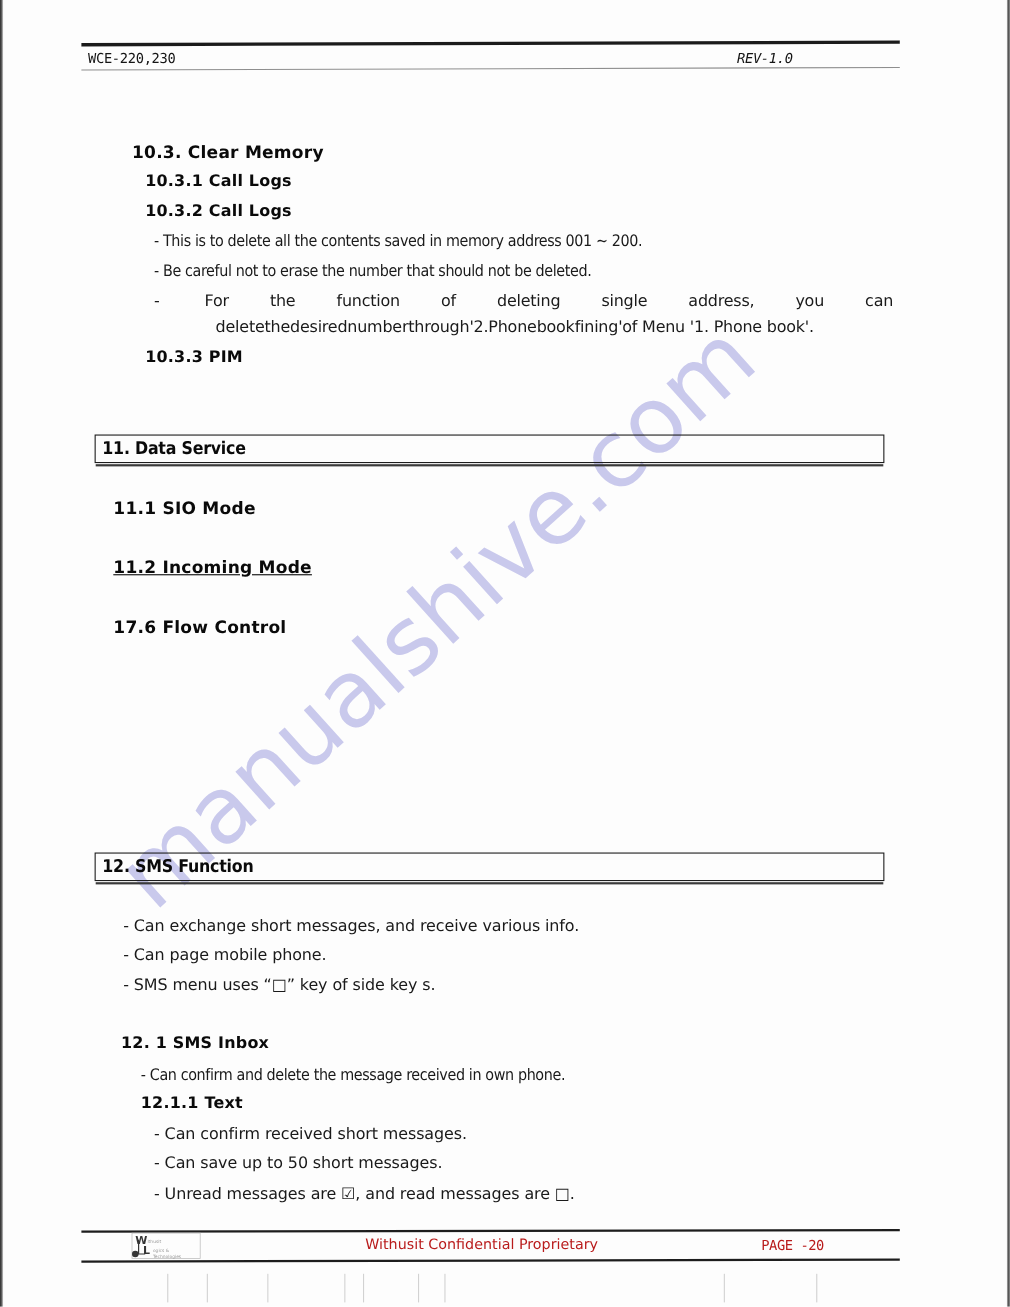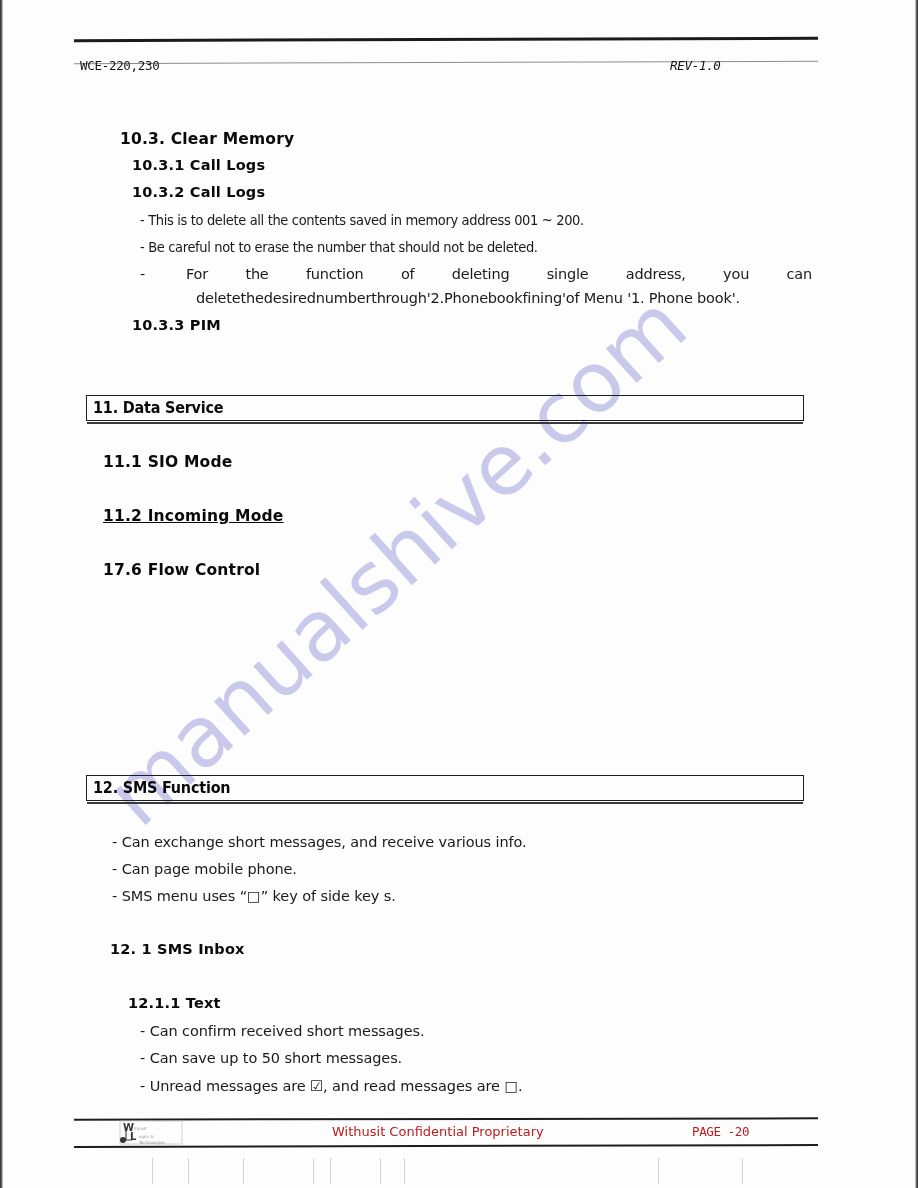--- a/index.html
+++ b/index.html
@@ -74,21 +74,21 @@
     transform: rotate(-0.18deg);
   }
   .run-head .rule-bot {
     height: 1px;
     margin-top: 21px;
     background: #8e8e8e;
     transform: rotate(-0.18deg);
   }
   .run-head .hl, .run-head .hr {
     position: absolute;
-    top: 20px;
+    top: 7px;
     font-family: "DejaVu Sans Mono", monospace;
     font-size: 12.5px;
     letter-spacing: -0.3px;
     color: #151515;
   }
   .run-head .hl { left: 6px; }
   .run-head .hr { left: 596px; font-style: italic; }
 
   
   .blk { position: absolute; }
@@ -305,20 +305,21 @@
   <div class="blk body-line" style="left:112px; top:834px;">- Can exchange short messages, and receive various info.</div>
 
   <div class="blk body-line" style="left:112px; top:861px;">- Can page mobile phone.</div>
 
   <div class="blk body-line" style="left:112px; top:888px;">
     <span>- SMS menu uses  “</span><span class="glyph-box">□</span><span>” key of side key s.</span>
   </div>
 
   <div class="blk h-bold sm" style="left:110px; top:941px;">12. 1 SMS Inbox</div>
 
+  <div class="blk body-line cond" style="left:128px; top:970px;">- Can confirm and delete the message received in own phone.</div>
 
   <div class="blk h-bold sm" style="left:128px; top:995px;">12.1.1 Text</div>
 
   <div class="blk body-line" style="left:140px; top:1023px;">- Can confirm received short messages.</div>
 
   <div class="blk body-line" style="left:140px; top:1050px;">- Can save up to 50 short messages.</div>
 
   <div class="blk body-line" style="left:140px; top:1078px;">
     <span>- Unread messages are </span><span class="glyph-box">☑</span><span>, and read messages are </span><span class="glyph-box">□</span><span>.</span>
   </div>

